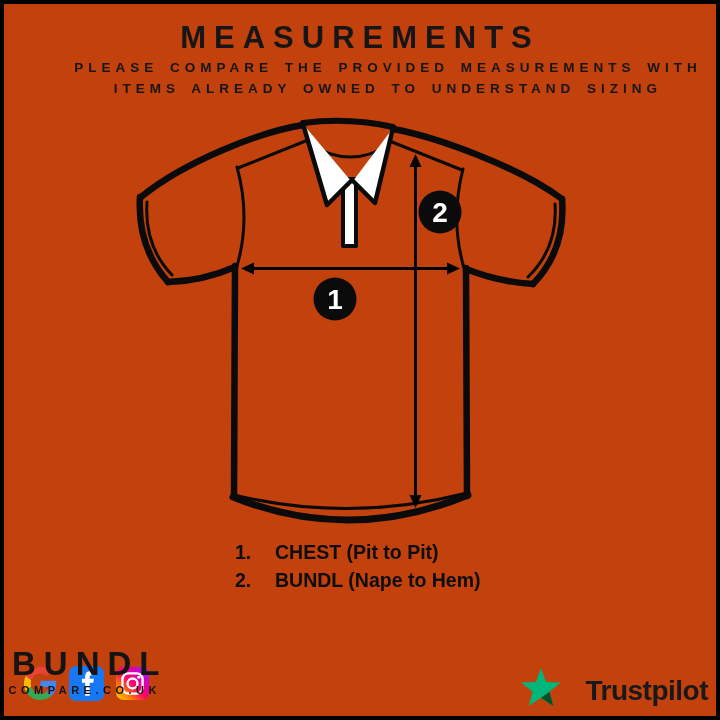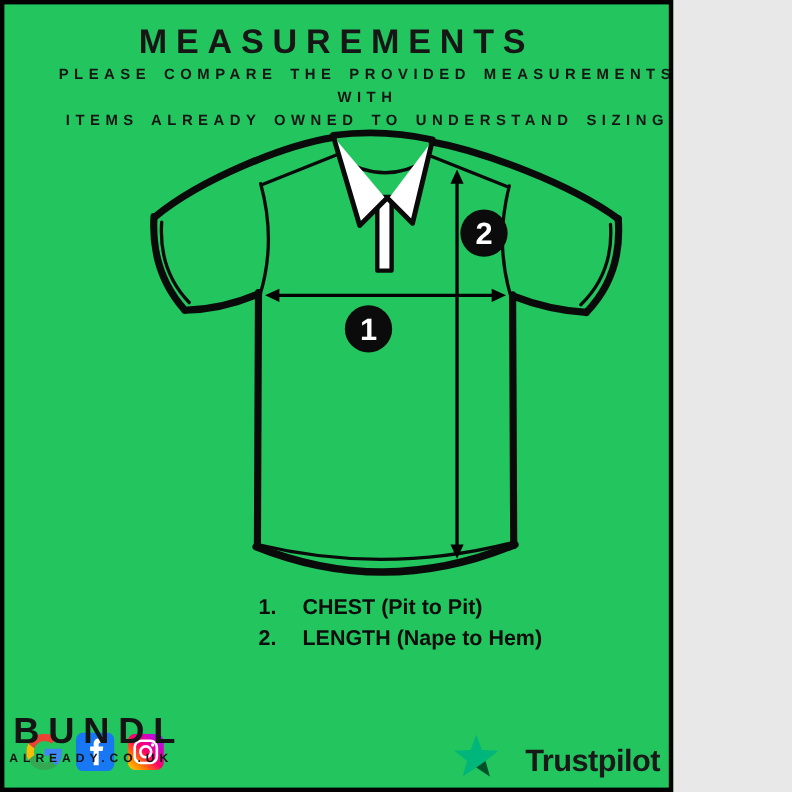--- a/index.html
+++ b/index.html
@@ -1,18 +1,18 @@
 <!DOCTYPE html>
 <html><head>
 <meta charset="utf-8">
 <style>
   html,body{margin:0;padding:0;background:#e8e8e8;}
   .canvas{
-    position:relative;width:612px;height:720px;box-sizing:border-box;
-    background:#22c55e;border:4px solid #000;overflow:hidden;
+    position:relative;width:720px;height:720px;box-sizing:border-box;
+    background:#c2410c;border:4px solid #000;overflow:hidden;
     font-family:"Liberation Sans", sans-serif;color:#111;
   }
   
   .title{
     position:absolute;top:16px;left:0;width:100%;text-align:center;
     font-size:31px;font-weight:800;letter-spacing:8px;color:#161616;
   }
   .subtitle{
     position:absolute;top:53px;left:0;width:100%;text-align:center;
     font-size:13.5px;font-weight:700;letter-spacing:5px;word-spacing:3px;
@@ -113,21 +113,21 @@
     </g>
   </svg>
 
   <div class="legend">
     <div class="legend-row">
       <span class="legend-num">1.</span>
       <span>CHEST (Pit to Pit)</span>
     </div>
     <div class="legend-row">
       <span class="legend-num">2.</span>
-      <span>LENGTH (Nape to Hem)</span>
+      <span>BUNDL (Nape to Hem)</span>
     </div>
   </div>
 
   <div class="social">
     <span>
       <svg width="33" height="33" viewBox="0 0 48 48">
         <path fill="#EA4335" d="M24 9.5c3.54 0 6.71 1.22 9.21 3.6l6.85-6.85C35.9 2.38 30.47 0 24 0 14.62 0 6.51 5.38 2.56 13.22l7.98 6.19C12.43 13.72 17.74 9.5 24 9.5z"></path>
         <path fill="#4285F4" d="M46.98 24.55c0-1.57-.15-3.09-.38-4.55H24v9.02h12.94c-.58 2.96-2.26 5.48-4.78 7.18l7.73 6c4.51-4.18 7.09-10.36 7.09-17.65z"></path>
         <path fill="#FBBC05" d="M10.53 28.59c-.48-1.45-.76-2.99-.76-4.59s.27-3.14.76-4.59l-7.98-6.19C.92 16.46 0 20.12 0 24c0 3.88.92 7.54 2.56 10.78l7.97-6.19z"></path>
         <path fill="#34A853" d="M24 48c6.48 0 11.93-2.13 15.89-5.81l-7.73-6c-2.15 1.45-4.92 2.3-8.16 2.3-6.26 0-11.57-4.22-13.47-9.91l-7.98 6.19C6.51 42.62 14.62 48 24 48z"></path>
@@ -153,21 +153,21 @@
         <rect x="0" y="0" width="36" height="36" rx="8" fill="url(#ig-grad)"></rect>
         <rect x="7" y="7" width="22" height="22" rx="6.5" fill="none" stroke="#ffffff" stroke-width="2.6"></rect>
         <circle cx="18" cy="18" r="5.4" fill="none" stroke="#ffffff" stroke-width="2.6"></circle>
         <circle cx="24.8" cy="11.2" r="1.7" fill="#ffffff"></circle>
       </svg>
     </span>
   </div>
 
   <div class="brand">
     <div class="brand-name">BUNDL</div>
-    <div class="brand-domain">ALREADY.CO.UK</div>
+    <div class="brand-domain">COMPARE.CO.UK</div>
   </div>
 
   <div class="trustpilot">
     <span>
       <svg width="44" height="44" viewBox="0 0 44 44">
         <path fill="#00B67A" d="M22,1 27.17,14.88 41.97,15.51 30.37,24.72 34.34,38.99 22,30.8 9.66,38.99 13.63,24.72 2.03,15.51 16.83,14.88 Z"></path>
         <polygon fill="#005128" points="22,30.8 34.34,38.99 30.37,24.72"></polygon>
       </svg>
     </span>
     <span class="trustpilot-label">Trustpilot</span>

